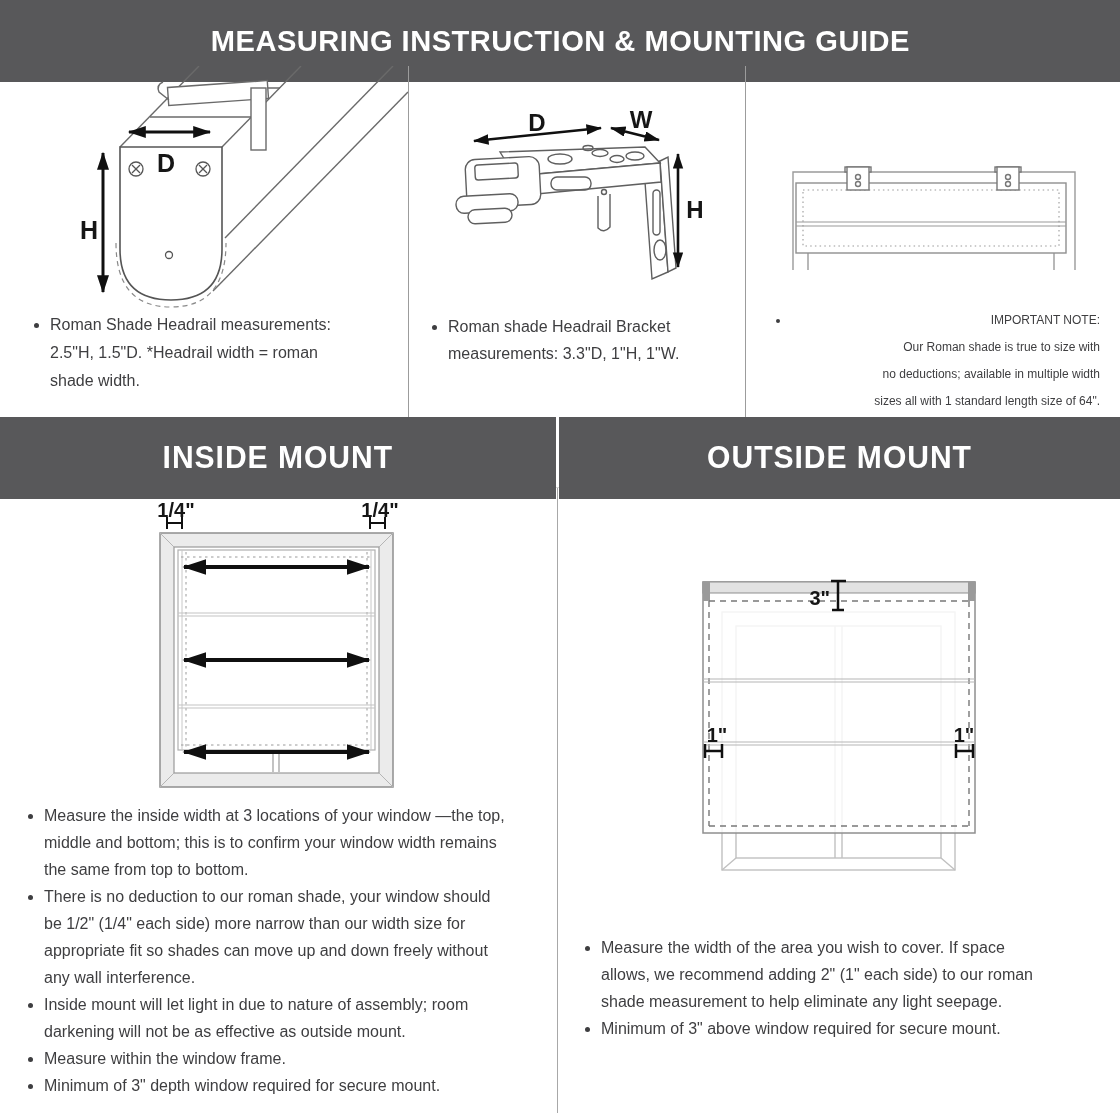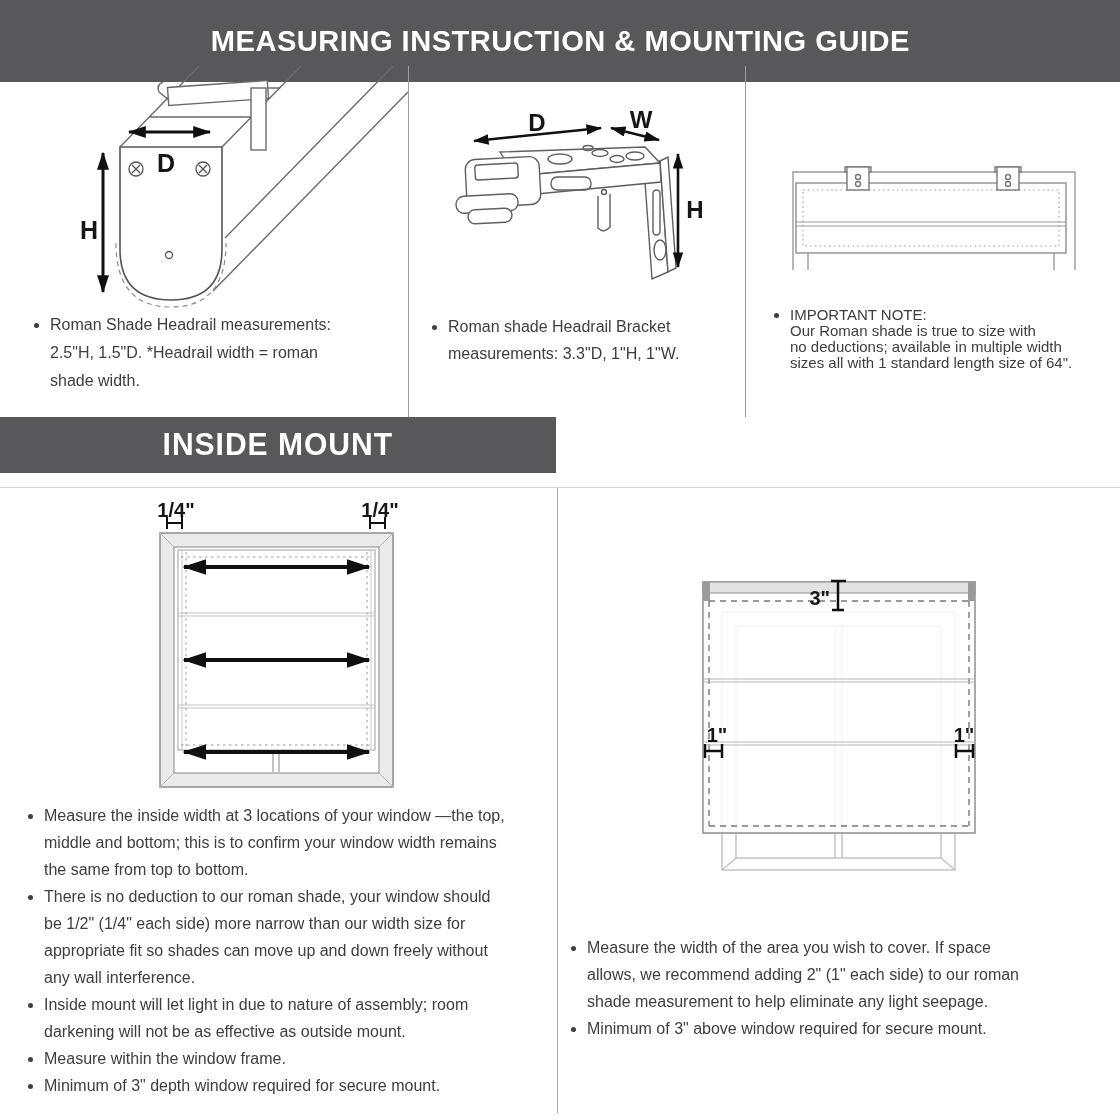--- a/index.html
+++ b/index.html
@@ -18,26 +18,26 @@
     margin:0;color:#ffffff;font-size:30px;font-weight:bold;
     letter-spacing:.5px;transform:scaleX(.97);white-space:nowrap;
   }
   
   .panel-divider{width:1px;background:#9c9c9c;top:66px;height:351px;}
   .panel-note{
     font-size:16px;line-height:28px;
   }
   ul.blist{margin:0;padding:0 0 0 20px;list-style:disc outside;}
   ul.blist li{white-space:pre-line;margin:0;padding:0;}
-  .p3 ul.blist li{font-size:15px;line-height:16px;}
+  .p3 ul.blist li{font-size:12px;line-height:27px;text-align:right;}
   .p2 ul.blist li{line-height:27px;}
   
   .mount-row{left:0;top:417px;width:1120px;height:70px;background:#ffffff;border-bottom:1px solid #d4d4d4;}
   .mount-bar{
-    position:absolute;top:0;height:56px;background:#58585a;color:#fff;
+    position:absolute;top:0;height:82px;background:#58585a;color:#fff;
     display:flex;align-items:center;justify-content:center;
     font-size:31px;font-weight:bold;letter-spacing:1px;
   }
   .mount-bar span{transform:scaleX(.97);white-space:nowrap;}
   .bar-left{left:0;width:556px;}
   .bar-right{left:559px;width:561px;}
   .col-divider{left:557px;top:488px;width:1px;height:625px;background:#a8a8a8;}
   
   .bullets{font-size:16px;line-height:27px;}
   .bullets ul{margin:0;padding:0 0 0 18px;list-style:disc outside;}
@@ -194,20 +194,23 @@
 Our Roman shade is true to size with
 no deductions; available in multiple width
 sizes all with 1 standard length size of 64".</li>
     </ul>
 </div>
 
 <div class="abs mount-row">
   <div class="mount-bar bar-left">
     <span>INSIDE MOUNT</span>
   </div>
+  <div class="mount-bar bar-right">
+    <span>OUTSIDE MOUNT</span>
+  </div>
 </div>
 <div class="abs col-divider"></div>
 
 <svg class="abs" style="left:0;top:488px;" width="557" height="332" viewBox="0 488 557 332">
   <defs>
     <marker id="ah3" markerWidth="7" markerHeight="5" refX="5.6" refY="2" orient="auto-start-reverse" markerUnits="strokeWidth">
       <path d="M0,0 L6,2 L0,4 Z" fill="#101010"></path>
     </marker>
   </defs>
 
@@ -329,20 +332,20 @@
 be 1/2" (1/4" each side) more narrow than our width size for
 appropriate fit so shades can move up and down freely without
 any wall interference.</li>
       <li>Inside mount will let light in due to nature of assembly; room
 darkening will not be as effective as outside mount.</li>
       <li>Measure within the window frame.</li>
       <li>Minimum of 3" depth window required for secure mount.</li>
     </ul>
 </div>
 
-<div class="abs bullets" style="left:569px;top:934px;width:525px;">
+<div class="abs bullets" style="left:583px;top:934px;width:525px;">
   <ul>
       <li>Measure the width of the area you wish to cover. If space
 allows, we recommend adding 2" (1" each side) to our roman
 shade measurement to help eliminate any light seepage.</li>
       <li>Minimum of 3" above window required for secure mount.</li>
     </ul>
 </div>
 
 </body></html>

